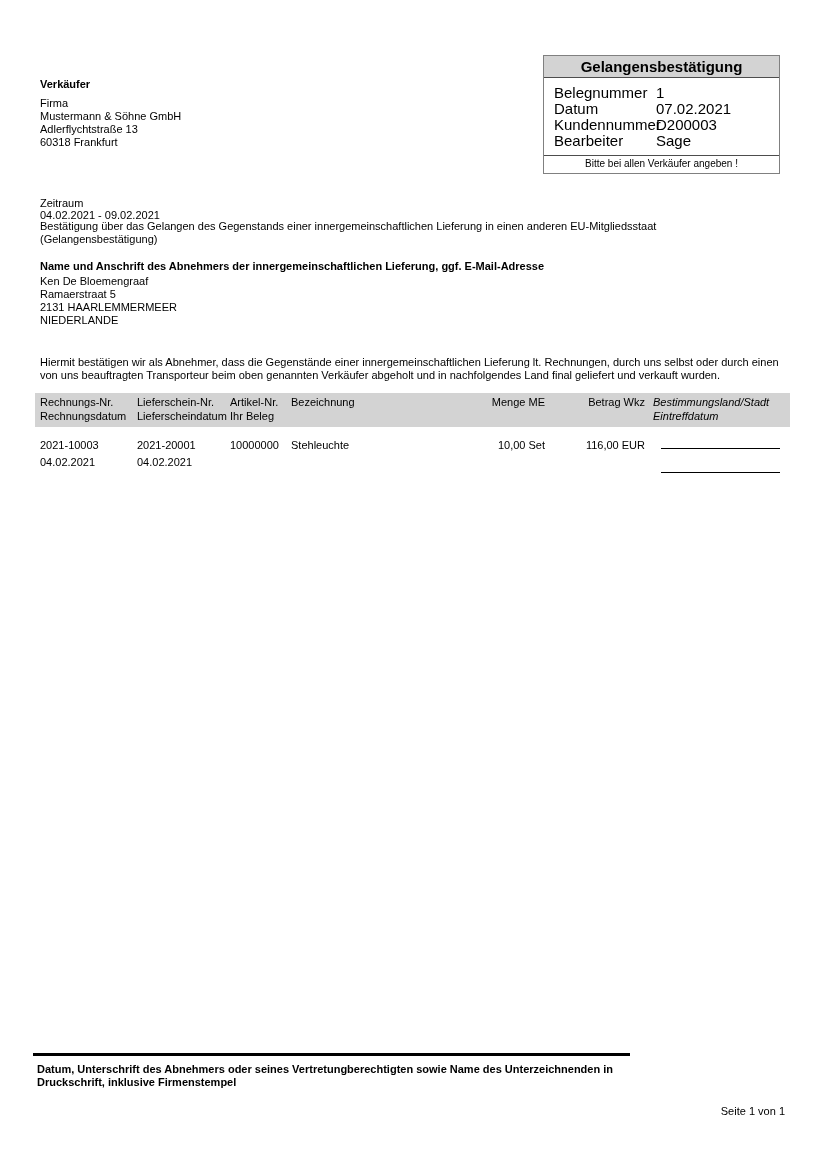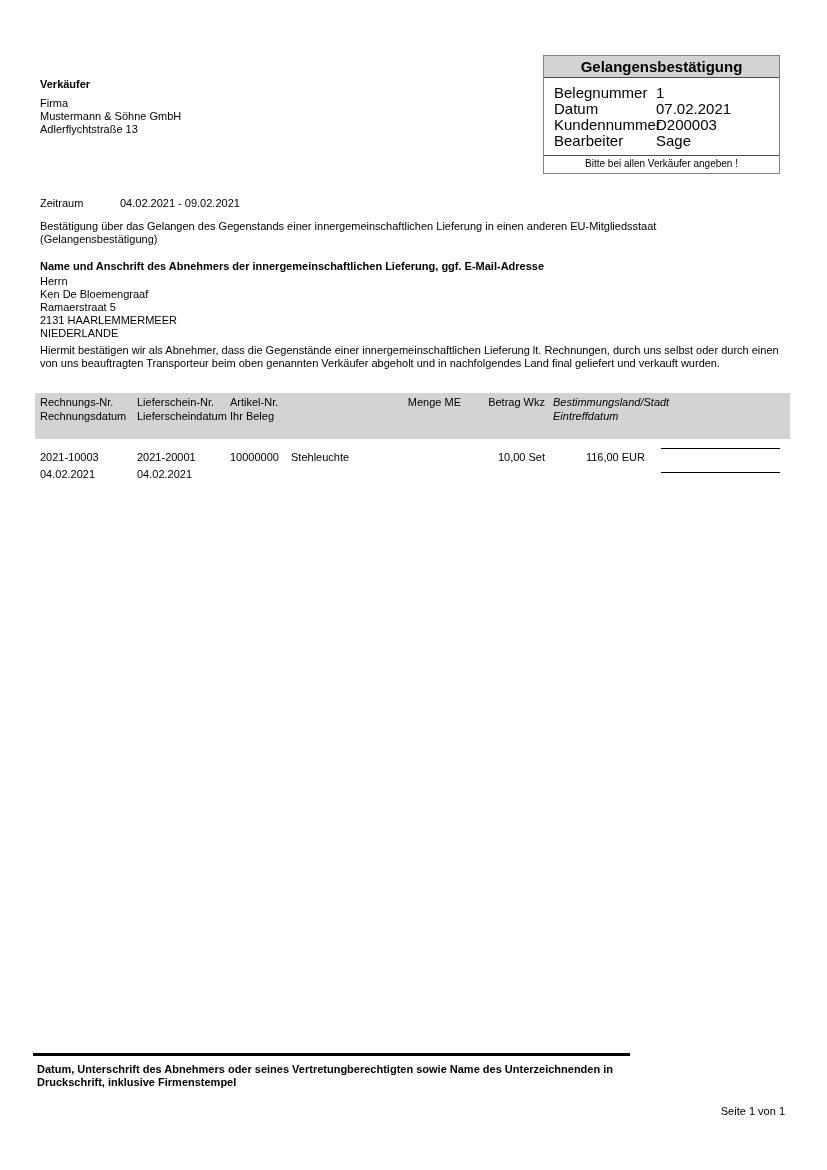--- a/index.html
+++ b/index.html
@@ -31,38 +31,38 @@
     font-weight: bold; font-size: 15px;
   }
   .info-rows { padding: 7px 0 0 10px; }
   .info-row { display: flex; line-height: 16px; font-size: 15px; }
   .info-label { width: 102px; }
   .info-value { flex: 1; }
   .info-sep { position: absolute; left: 0; right: 0; top: 99px; border-top: 1px solid #4d4d4d; }
   .info-note { position: absolute; left: 0; right: 0; top: 102px; text-align: center; font-size: 10px; }
 
   
-  .period-row { position: absolute; left: 40px; top: 197px; display: flex; }
+  .period-row { position: absolute; left: 40px; top: 197px; display: flex; flex-direction: column; }
   .period-label { width: 80px; }
   .period-value { }
 
   
   .confirm-heading { position: absolute; left: 40px; top: 220px; width: 700px; font-weight: normal; line-height: 13px; }
   .recipient-heading { position: absolute; left: 40px; top: 260px; width: 700px; font-weight: bold; }
   .recipient-block { position: absolute; left: 40px; top: 275px; width: 400px; }
   .recipient-line { line-height: 13px; }
-  .statement { position: absolute; left: 40px; top: 344px; width: 750px; line-height: 12.5px; }
+  .statement { position: absolute; left: 40px; top: 356px; width: 750px; line-height: 12.5px; }
 
   
   .doc-table { position: absolute; left: 35px; top: 393px; width: 755px; }
   .thead {
     display: grid;
     grid-template-columns: 97px 93px 61px 170px 84px 100px 1fr;
     background: #d3d3d3;
-    padding: 2px 0 16px 5px;
+    padding: 2px 0 4px 5px;
   }
   .thead .cell { line-height: 14px; }
   .thead .h1, .thead .h2 { display: block; }
   .cell.num { text-align: right; }
   .cell.last { padding-left: 8px; font-style: italic; }
   .trow {
     display: grid;
     grid-template-columns: 97px 93px 61px 170px 84px 100px 1fr;
     padding: 10px 0 0 5px;
   }
@@ -84,20 +84,21 @@
 </head>
 <body>
 
 <div class="page">
 
   <div class="seller-block">
     <div class="seller-label">Verkäufer</div>
     <div class="seller-line">Firma</div>
     <div class="seller-line">Mustermann &amp; Söhne GmbH</div>
     <div class="seller-line">Adlerflychtstraße 13</div>
+    <div class="seller-line">60318 Frankfurt</div>
   </div>
 
   <div class="info-box">
     <div class="info-title">Gelangensbestätigung</div>
     <div class="info-rows">
       <div class="info-row">
         <span class="info-label">Belegnummer</span>
         <span class="info-value">1</span>
       </div>
       <div class="info-row">
@@ -119,21 +120,20 @@
 
   <div class="period-row">
     <span class="period-label">Zeitraum</span>
     <span class="period-value">04.02.2021 - 09.02.2021</span>
   </div>
 
   <div class="confirm-heading">Bestätigung über das Gelangen des Gegenstands einer innergemeinschaftlichen Lieferung in einen anderen EU-Mitgliedsstaat (Gelangensbestätigung)</div>
 
   <div class="recipient-heading">Name und Anschrift des Abnehmers der innergemeinschaftlichen Lieferung, ggf. E-Mail-Adresse</div>
   <div class="recipient-block">
-    <div class="recipient-line">Herrn</div>
     <div class="recipient-line">Ken De Bloemengraaf</div>
     <div class="recipient-line">Ramaerstraat 5</div>
     <div class="recipient-line">2131 HAARLEMMERMEER</div>
     <div class="recipient-line">NIEDERLANDE</div>
   </div>
 
   <div class="statement">Hiermit bestätigen wir als Abnehmer, dass die Gegenstände einer innergemeinschaftlichen Lieferung lt. Rechnungen, durch uns selbst oder durch einen von uns beauftragten Transporteur beim oben genannten Verkäufer abgeholt und in nachfolgendes Land final geliefert und verkauft wurden.</div>
 
   <div class="doc-table">
     <div class="thead">
@@ -142,20 +142,24 @@
         <span class="h2">Rechnungsdatum</span>
       </div>
       <div class="cell">
         <span class="h1">Lieferschein-Nr.</span>
         <span class="h2">Lieferscheindatum</span>
       </div>
       <div class="cell">
         <span class="h1">Artikel-Nr.</span>
         <span class="h2">Ihr Beleg</span>
       </div>
+      <div class="cell">
+        <span class="h1">Bezeichnung</span>
+        <span class="h2"></span>
+      </div>
       <div class="cell num">
         <span class="h1">Menge ME</span>
         <span class="h2"></span>
       </div>
       <div class="cell num">
         <span class="h1">Betrag Wkz</span>
         <span class="h2"></span>
       </div>
       <div class="cell last">
         <span class="h1">Bestimmungsland/Stadt</span>

